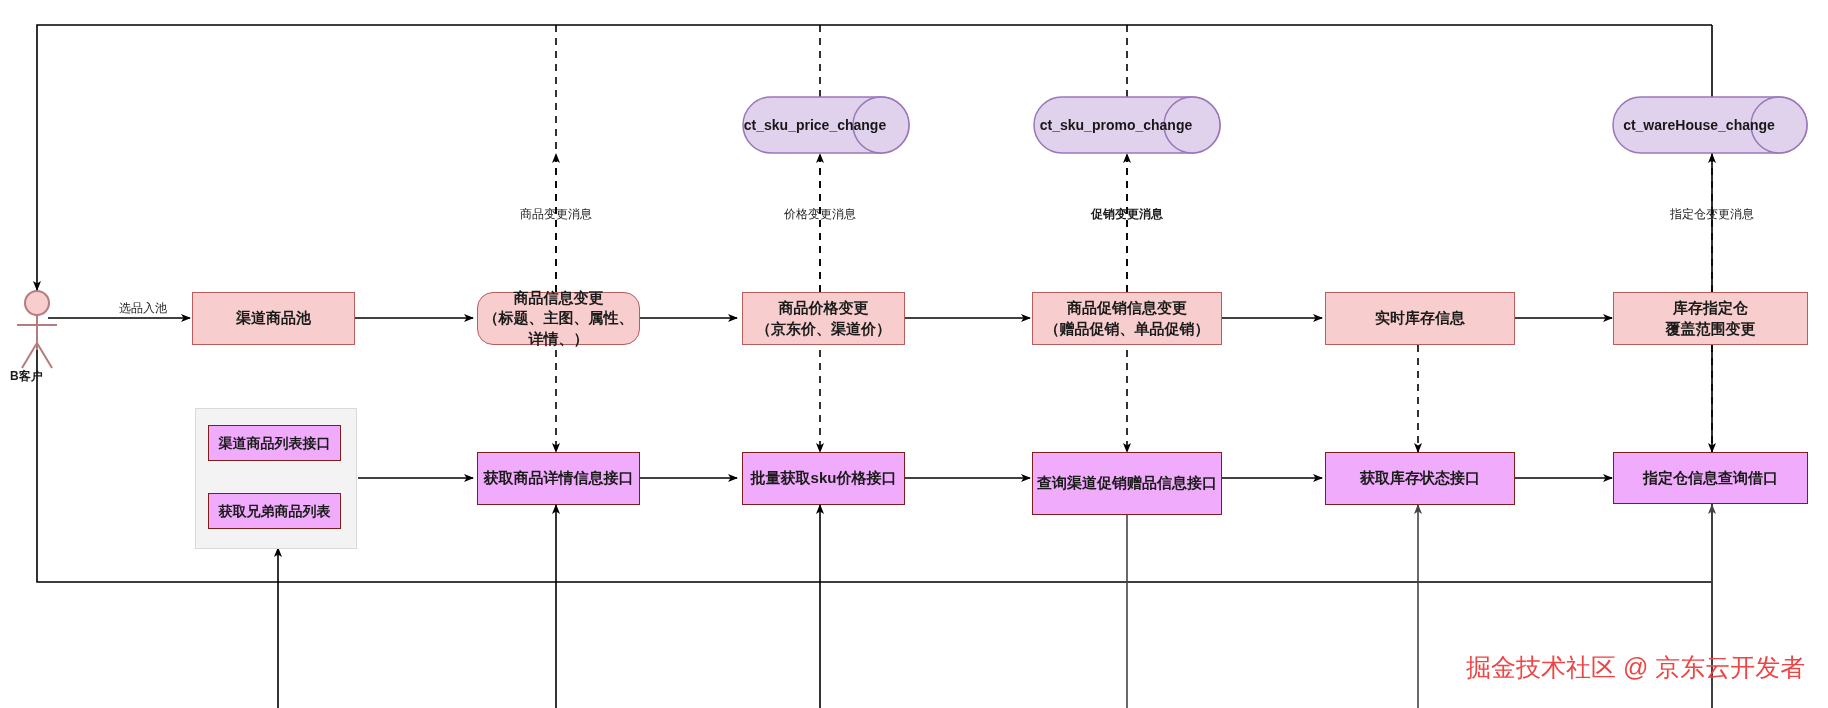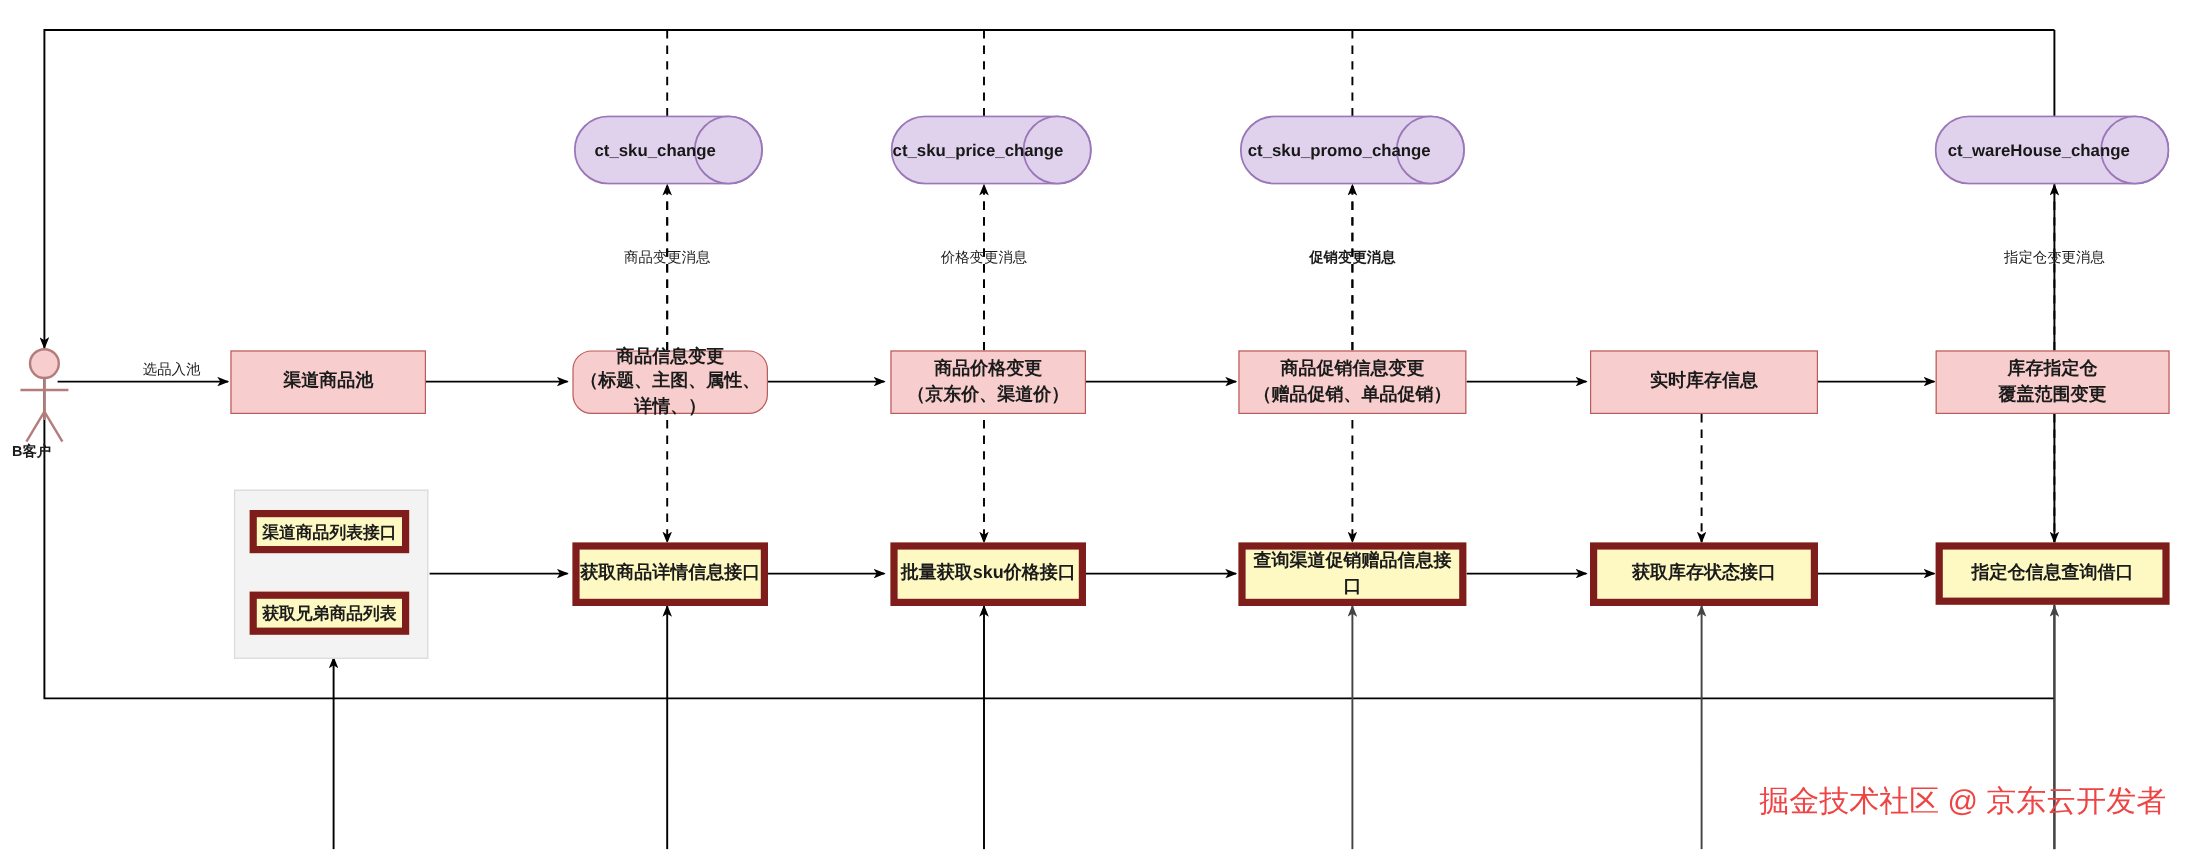--- a/index.html
+++ b/index.html
@@ -37,22 +37,22 @@
     line-height: 1.35;
     white-space: pre-line;
     z-index: 3;
   }
   .pink-box {
     background: #f7cdcd;
     border: 1px solid #b85c5c;
     font-size: 15px;
   }
   .orange-box {
-    background: #fef9c3;
-    border: 6px solid #7f1d1d;
+    background: #f0abfc;
+    border: 1px solid #7f1d1d;
     font-size: 15px;
   }
   .group-box {
     position: absolute;
     box-sizing: border-box;
     background: #f3f3f3;
     border: 1px solid #d9d9d9;
     z-index: 2;
   }
   .cylinder {
@@ -184,27 +184,20 @@
       <path d="M17,325 L57,325"></path>
       <path d="M37,343 L22,368"></path>
       <path d="M37,343 L52,368"></path>
     </g>
   </svg>
 
   <div class="actor-label" style="left:10px; top:368px;">B客户</div>
 
   <div class="edge-label" style="left:100px; top:300px; width:86px;">选品入池</div>
 
-  <div class="cylinder" style="left:478px; top:96px; width:158px; height:58px;">
-    <svg width="158" height="58" viewBox="0 0 158 58" xmlns="http://www.w3.org/2000/svg">
-      <path d="M29,1 L129,1 A28,28 0 0 1 129,57 L29,57 A28,28 0 0 1 29,1 Z" fill="#e0d2ec" stroke="#9a77b8" stroke-width="1.5"></path>
-      <ellipse cx="129" cy="29" rx="28" ry="28" fill="#e0d2ec" stroke="#9a77b8" stroke-width="1.5"></ellipse>
-    </svg>
-    <div class="cyl-label">ct_sku_change</div>
-  </div>
 
   <div class="cylinder" style="left:742px; top:96px; width:168px; height:58px;">
     <svg width="168" height="58" viewBox="0 0 168 58" xmlns="http://www.w3.org/2000/svg">
       <path d="M29,1 L139,1 A28,28 0 0 1 139,57 L29,57 A28,28 0 0 1 29,1 Z" fill="#e0d2ec" stroke="#9a77b8" stroke-width="1.5"></path>
       <ellipse cx="139" cy="29" rx="28" ry="28" fill="#e0d2ec" stroke="#9a77b8" stroke-width="1.5"></ellipse>
     </svg>
     <div class="cyl-label">ct_sku_price_change</div>
   </div>
 
   <div class="cylinder" style="left:1033px; top:96px; width:188px; height:58px;">
@@ -245,21 +238,21 @@
 覆盖范围变更</div>
 
   <div class="group-box" style="left:195px; top:408px; width:162px; height:141px;"></div>
   <div class="node orange-box" style="left:208px; top:425px; width:133px; height:36px; font-size:14px;">渠道商品列表接口</div>
   <div class="node orange-box" style="left:208px; top:493px; width:133px; height:36px; font-size:14px;">获取兄弟商品列表</div>
 
   <div class="node orange-box" style="left:477px; top:452px; width:163px; height:53px;">获取商品详情信息接口</div>
 
   <div class="node orange-box" style="left:742px; top:452px; width:163px; height:53px;">批量获取sku价格接口</div>
 
-  <div class="node orange-box" style="left:1032px; top:452px; width:190px; height:53px;">查询渠道促销赠品信息接口</div>
+  <div class="node orange-box" style="left:1032px; top:452px; width:190px; height:63px;">查询渠道促销赠品信息接口</div>
 
   <div class="node orange-box" style="left:1325px; top:452px; width:190px; height:53px;">获取库存状态接口</div>
 
   <div class="node orange-box" style="left:1613px; top:452px; width:195px; height:52px;">指定仓信息查询借口</div>
 
   <div class="watermark" style="left:1466px; top:651px;">掘金技术社区 @ 京东云开发者</div>
 
 </div>
 
 </body></html>

